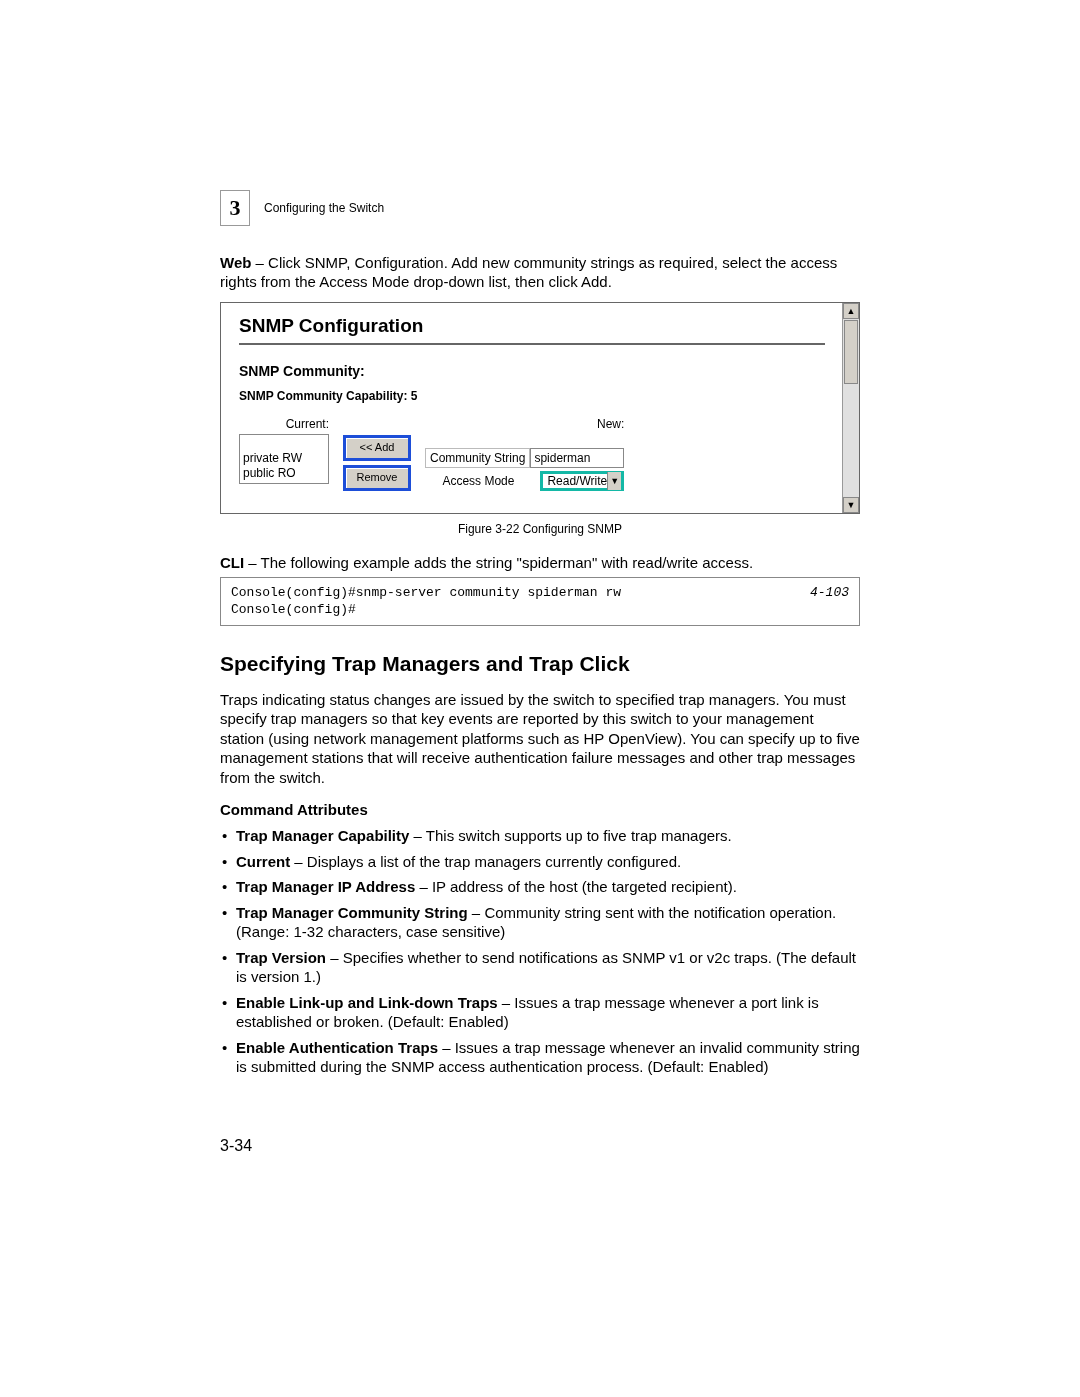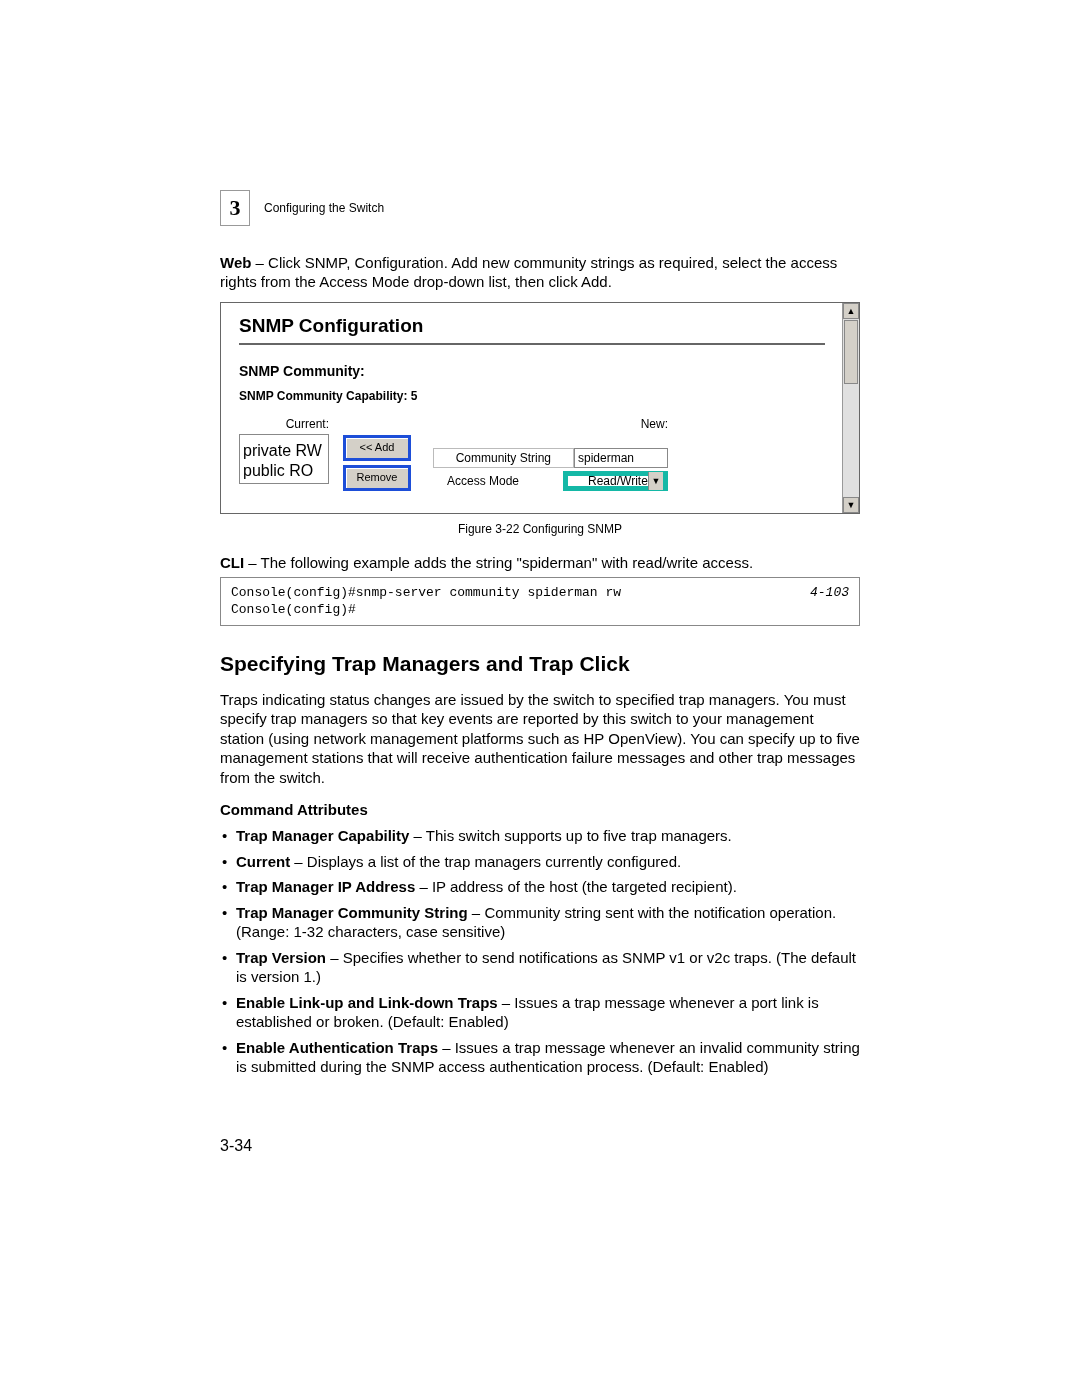--- a/index.html
+++ b/index.html
@@ -104,22 +104,22 @@
     align-items: flex-start;
     gap: 14px;
   }
   .col { display: flex; flex-direction: column; align-items: flex-end; }
   .col-label { font-size: 12px; margin-bottom: 3px; }
   .listbox {
     width: 90px;
     height: 50px;
     border: 1px solid #888;
     background: #fff;
-    font-size: 16px;
-    padding: 6px 3px;
+    font-size: 12px;
+    padding: 16px 3px;
     line-height: 1.25;
     overflow: hidden;
     box-sizing: border-box;
   }
   .btn3d {
     width: 62px;
     height: 20px;
     background: #d4d0c8;
     border: 3px solid #1d4ed8;
     box-shadow: inset 1px 1px 0 #fff;
@@ -128,40 +128,40 @@
     line-height: 18px;
     margin-bottom: 4px;
   }
   .field-row {
     display: flex;
     align-items: center;
     margin-bottom: 3px;
   }
   .field-label {
     font-size: 12px;
-    padding: 2px 22px;
+    padding: 2px 4px;
     white-space: nowrap;
   }
   .text-input {
     width: 86px; height: 18px;
     border: 1px solid #888;
     background: #fff;
     font-size: 12px;
     padding: 0 3px;
     line-height: 18px;
   }
   .select-box {
-    width: 105px; height: 20px;
-    border: 5px solid #14b8a6;
+    width: 84px; height: 20px;
+    border: 3px solid #14b8a6;
     background: #fff;
     font-size: 12px;
     display: flex;
     align-items: center;
     justify-content: space-between;
-    padding-left: 20px;
+    padding-left: 4px;
     box-sizing: border-box;
   }
   .select-arrow {
     width: 16px; height: 18px;
     background: #d4d0c8;
     border-left: 1px solid #888;
     text-align: center;
     font-size: 9px;
     line-height: 18px;
   }

